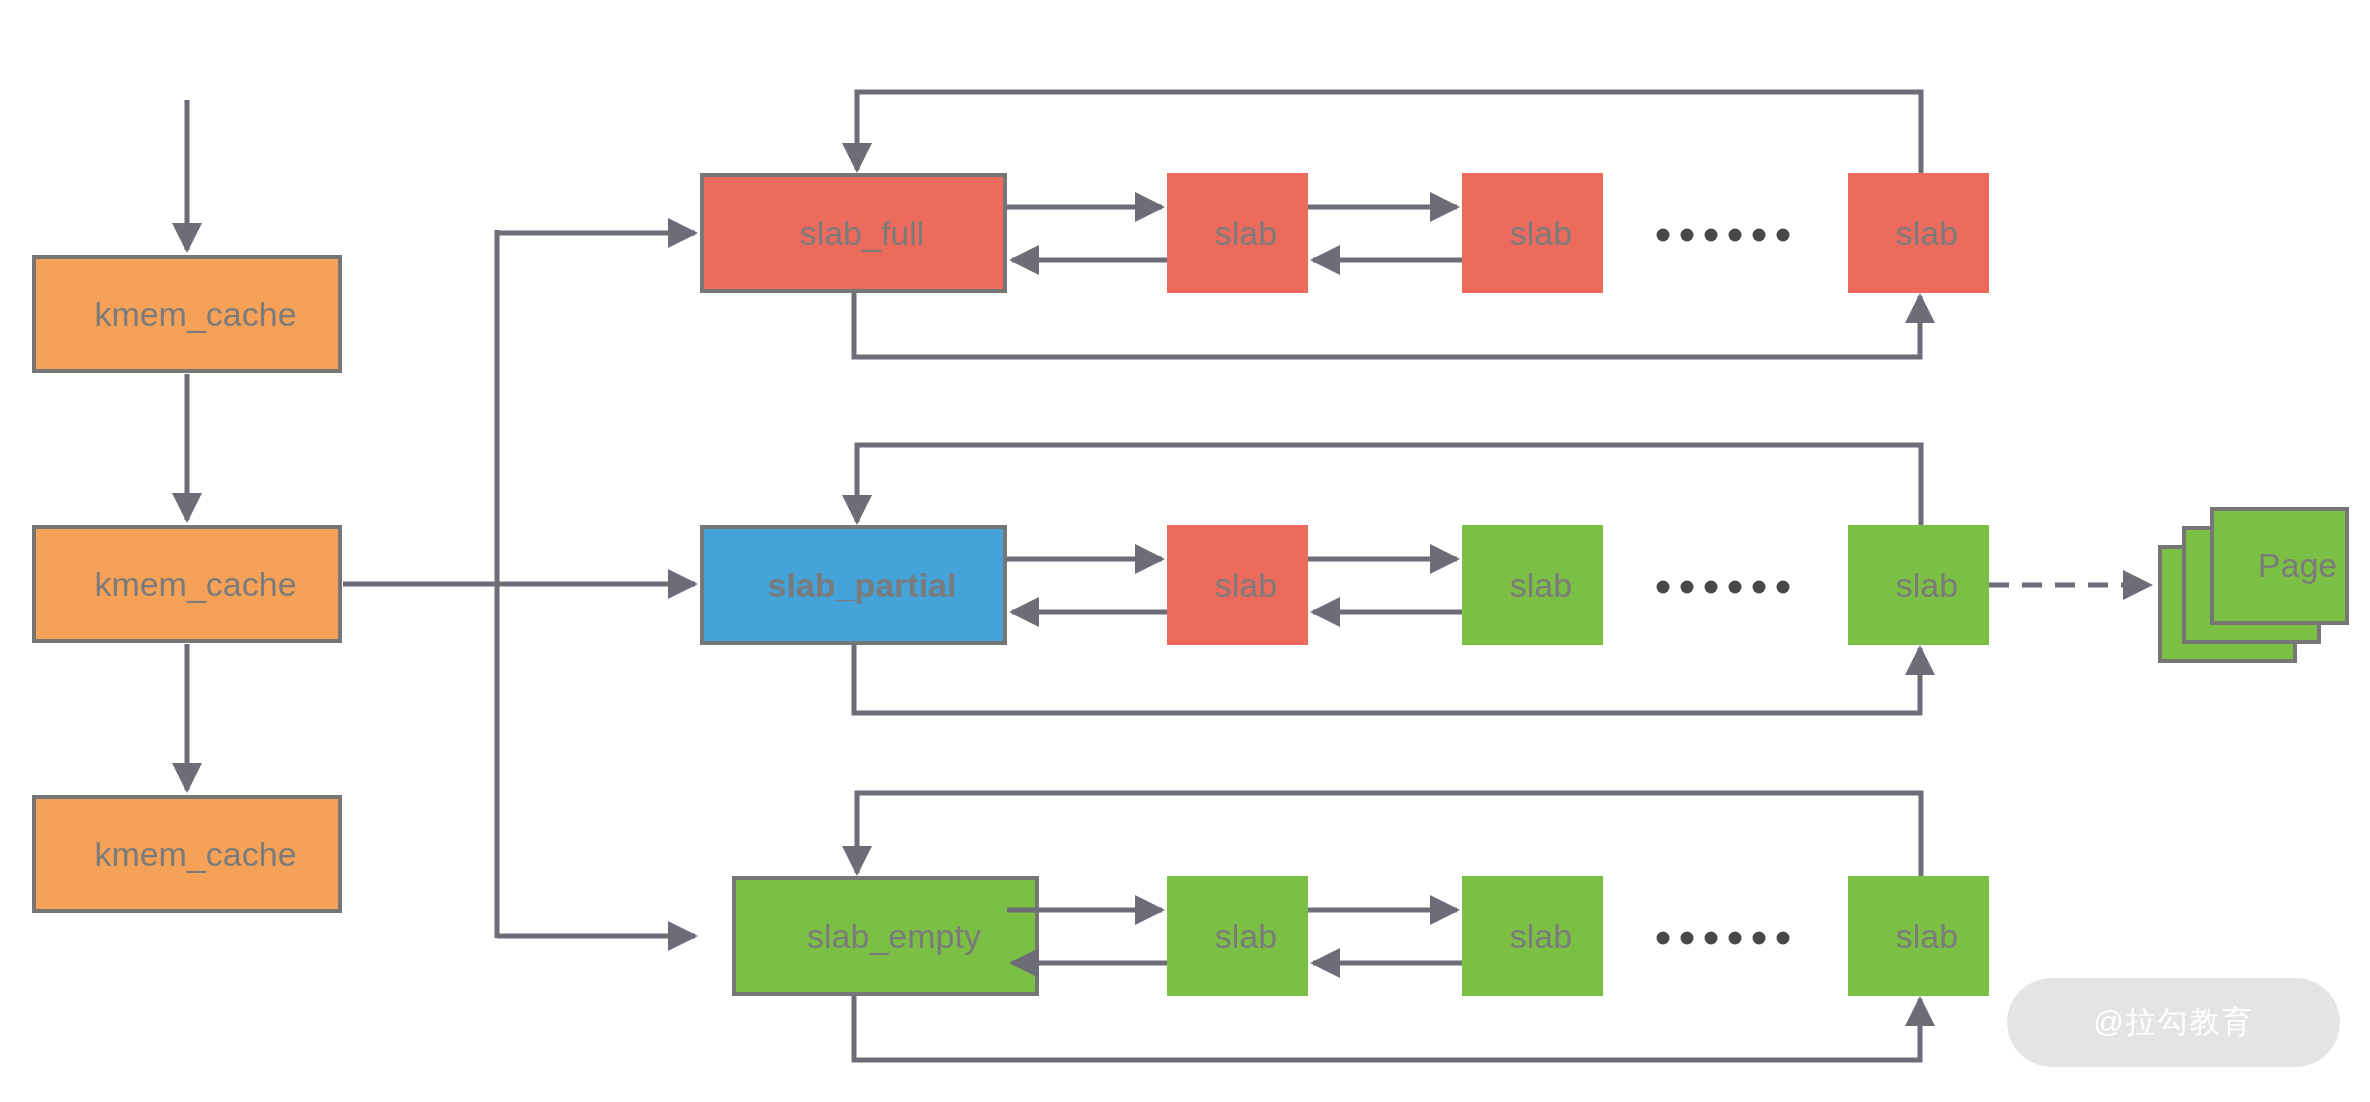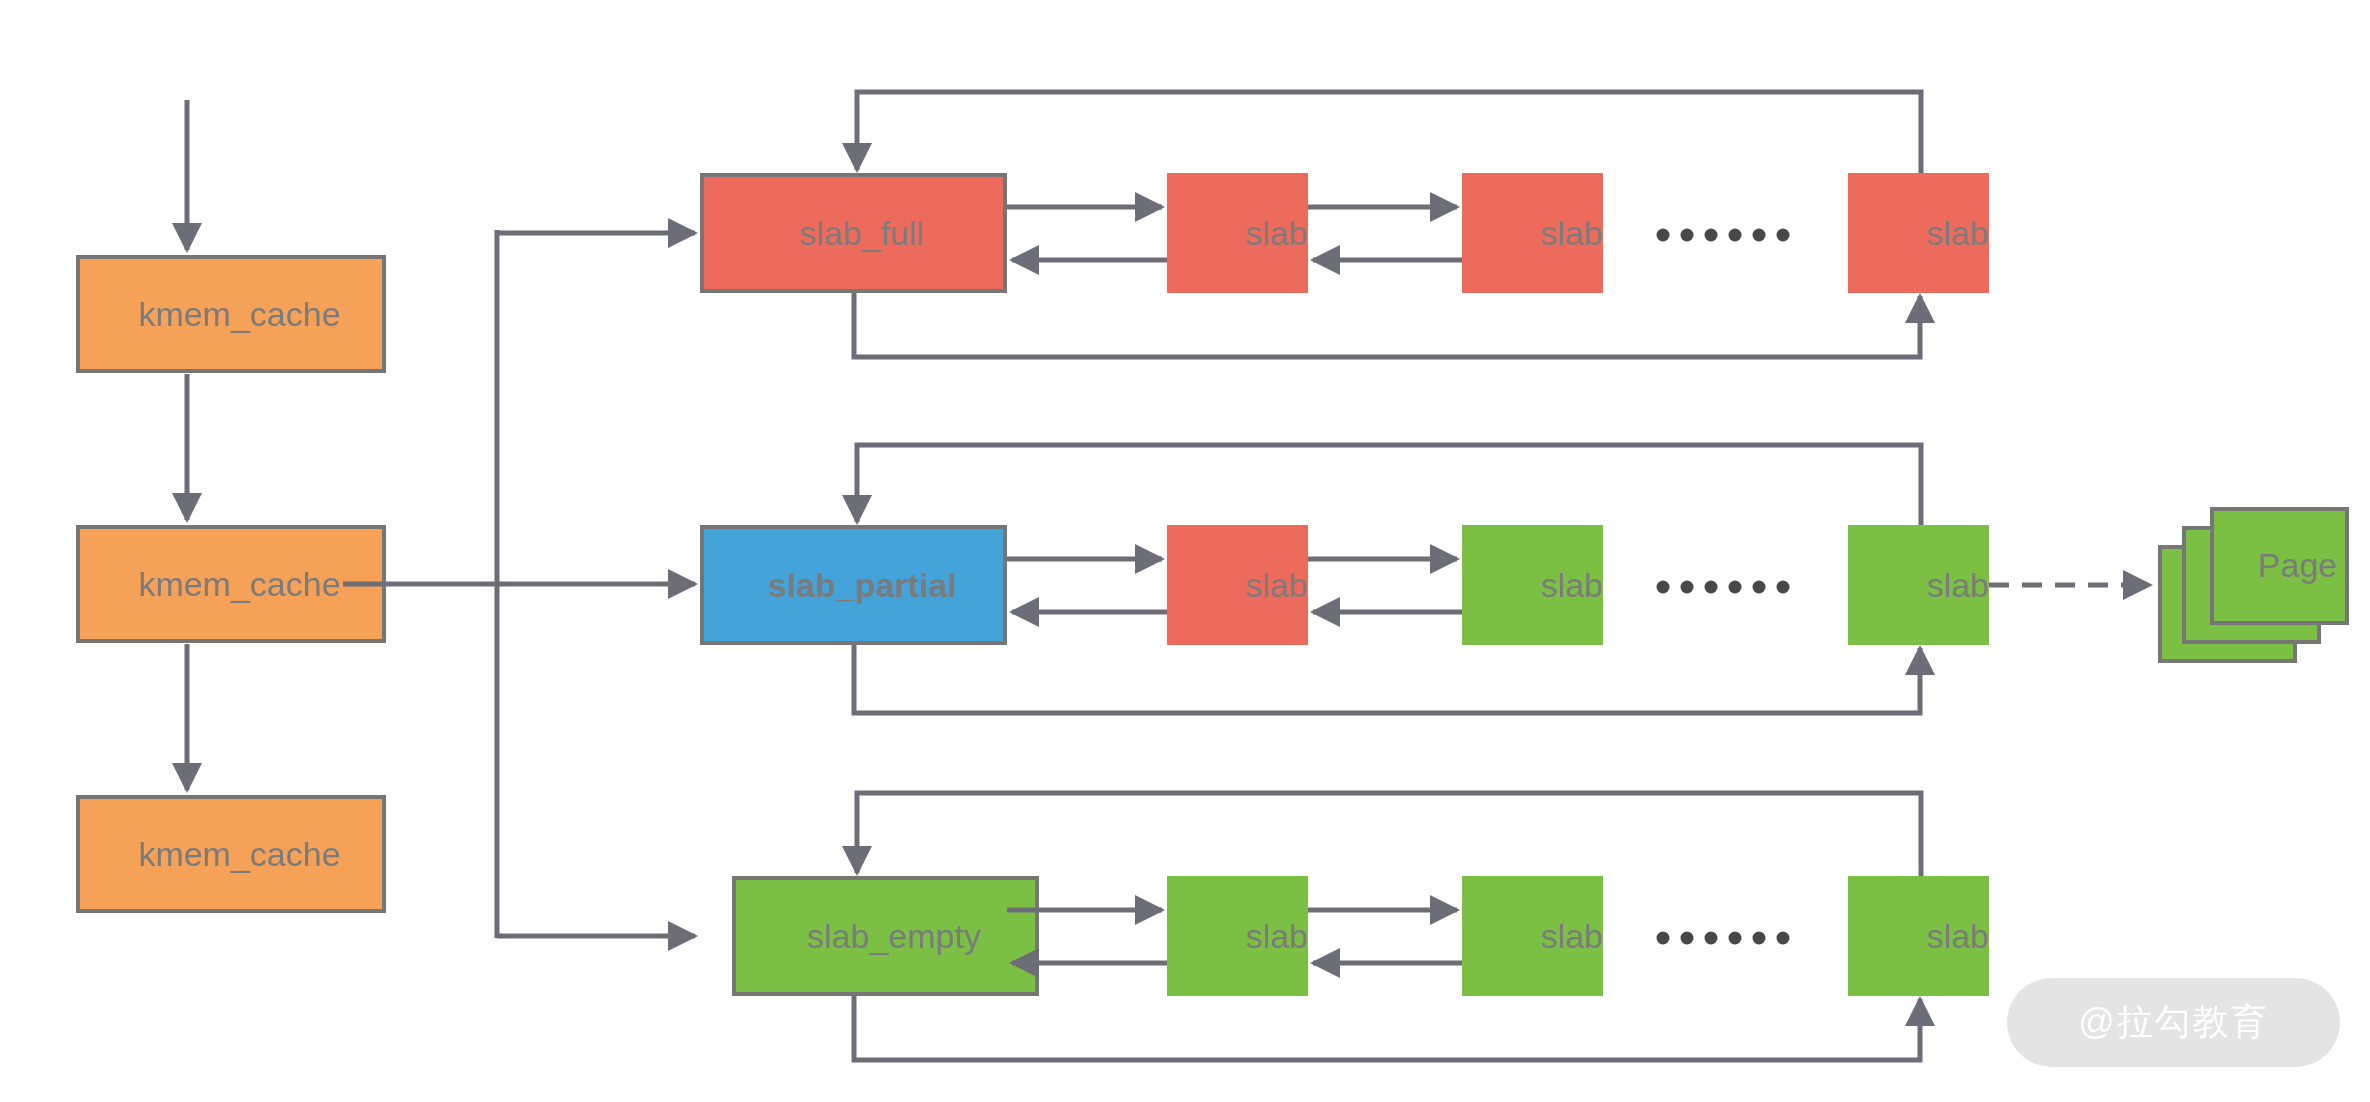--- a/index.html
+++ b/index.html
@@ -13,35 +13,35 @@
     font-family:"Liberation Sans","DejaVu Sans",sans-serif;
   }
   .title{
     position:absolute;left:44px;top:24px;font-size:42px;font-weight:500;
     color:var(--title);letter-spacing:1px;
   }
   .box{
     position:absolute;box-sizing:border-box;display:flex;align-items:center;justify-content:center;
     border:4px solid var(--border);font-size:34px;color:var(--label);padding-left:17px;
   }
-  .box.noborder{border:none;justify-content:flex-end;}
-  [data-color="orange"]{background:var(--orange);margin-left:44px;}
+  .box.noborder{border:none;}
+  [data-color="orange"]{background:var(--orange);}
   [data-color="red"]{background:var(--red);}
   [data-color="blue"]{background:var(--blue);font-weight:bold;}
   [data-color="green"]{background:var(--green);}
   .wires{position:absolute;left:0;top:0;z-index:5;pointer-events:none;}
   .page-square{position:absolute;box-sizing:border-box;border:4px solid var(--border);}
   .page-label{
     position:absolute;width:100%;text-align:center;top:50%;transform:translateY(-52%);
     font-size:34px;color:var(--label);margin-left:18px;
   }
   .watermark{
     position:absolute;left:2007px;top:978px;width:333px;height:89px;border-radius:45px;
     background:var(--wm_bg);display:flex;align-items:center;justify-content:center;
-    font-size:36px;color:var(--wm_text);z-index:6;letter-spacing:2px;
+    font-size:30px;color:var(--wm_text);z-index:6;letter-spacing:2px;
   }
 </style>
 </head>
 <body>
 
 <div class="stage">
 
 
   <div class="box" style="left:32px;top:255px;width:310px;height:118px" data-color="orange">
     <span>kmem_cache</span>

